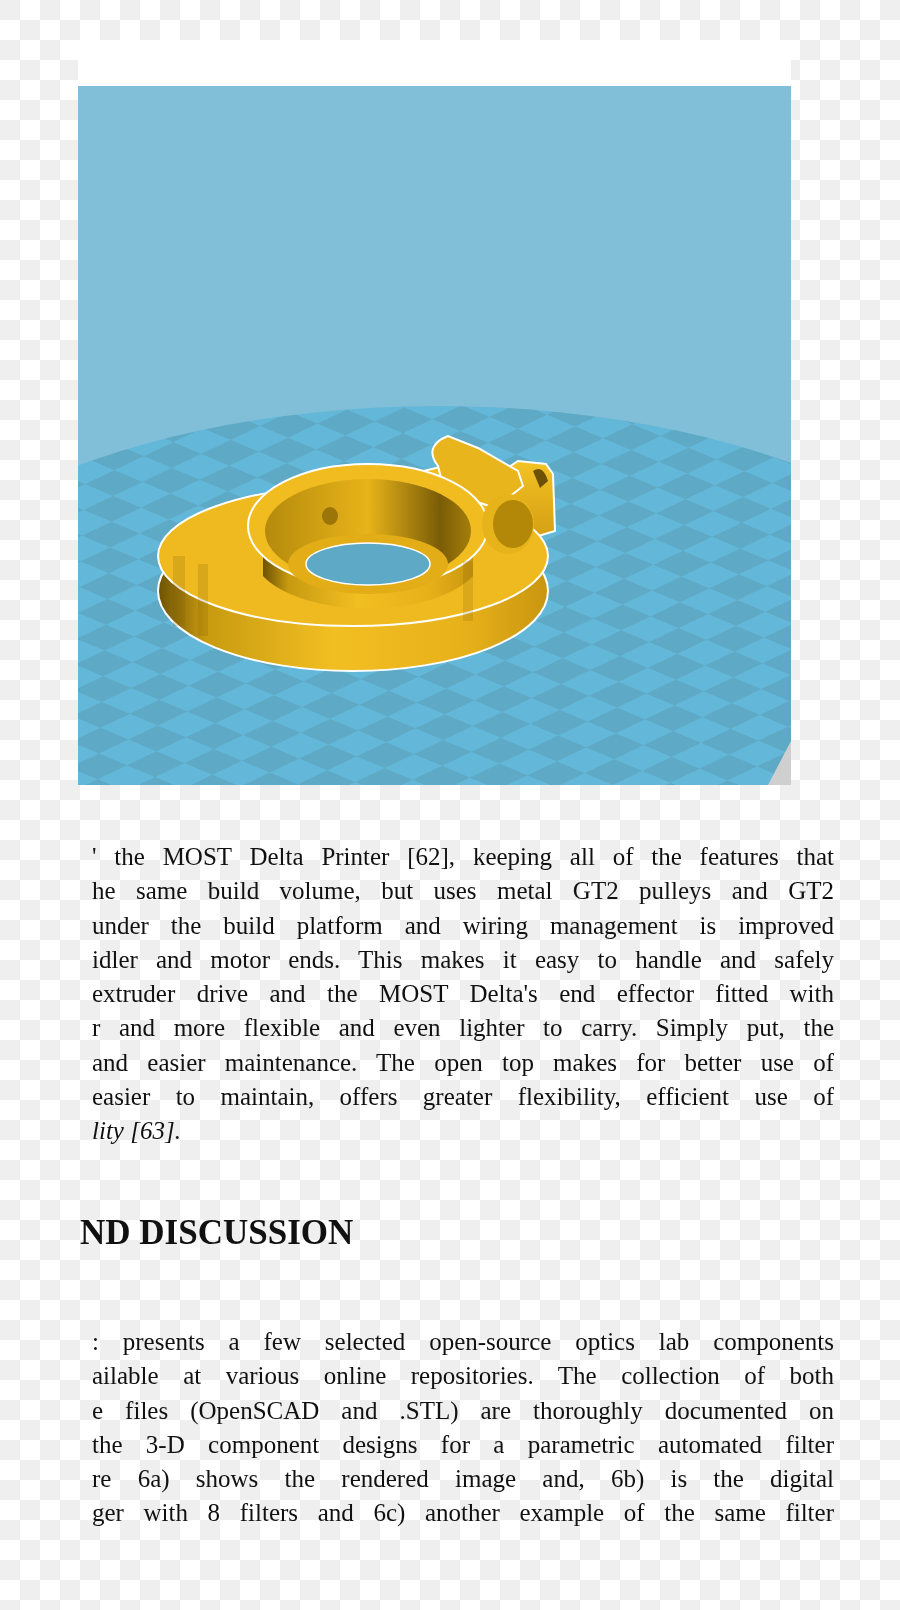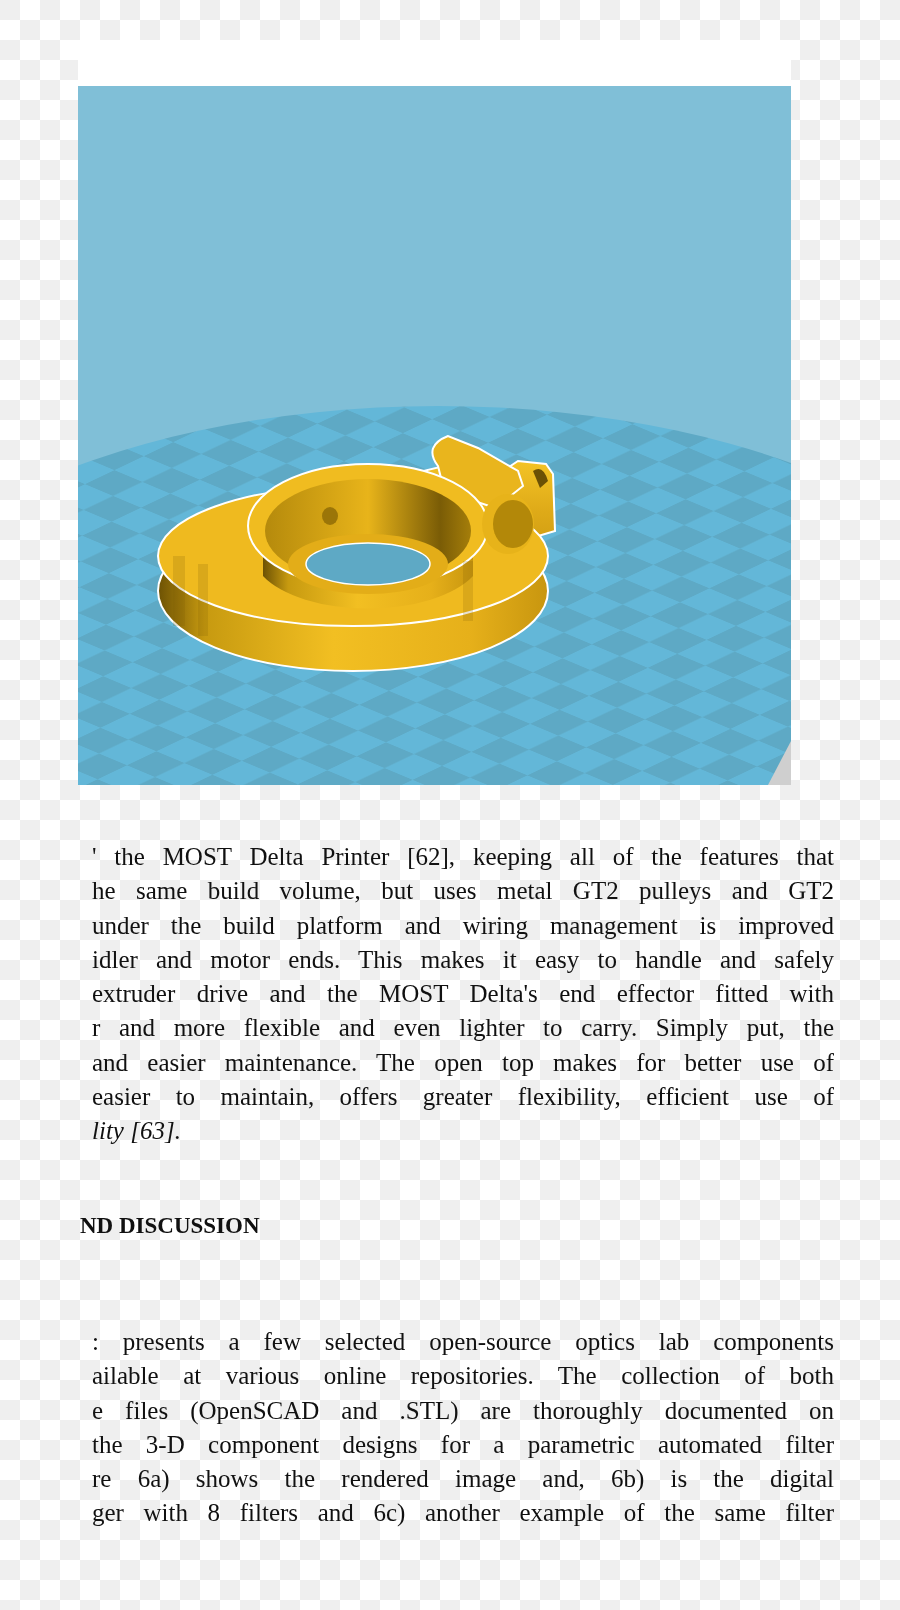--- a/index.html
+++ b/index.html
@@ -27,21 +27,21 @@
     position: absolute; left: 92px; width: 742px;
     font-size: 25px; line-height: 34.3px;
   }
   .line {
     display: block; white-space: nowrap; text-align: justify;
     text-align-last: justify; overflow: hidden; height: 34.3px;
   }
   .line.last { text-align-last: left; font-style: italic; }
   .heading {
     position: absolute; left: 80px; top: 1213px;
-    font-size: 23px; font-weight: bold; letter-spacing: 0px;
+    font-size: 35px; font-weight: bold; letter-spacing: 0px;
   }
 </style>
 </head>
 <body>
 
 <div class="white-band"></div>
 
 <div class="figure">
   <svg width="713" height="699" viewBox="0 0 713 699" xmlns="http://www.w3.org/2000/svg">
     <defs>

